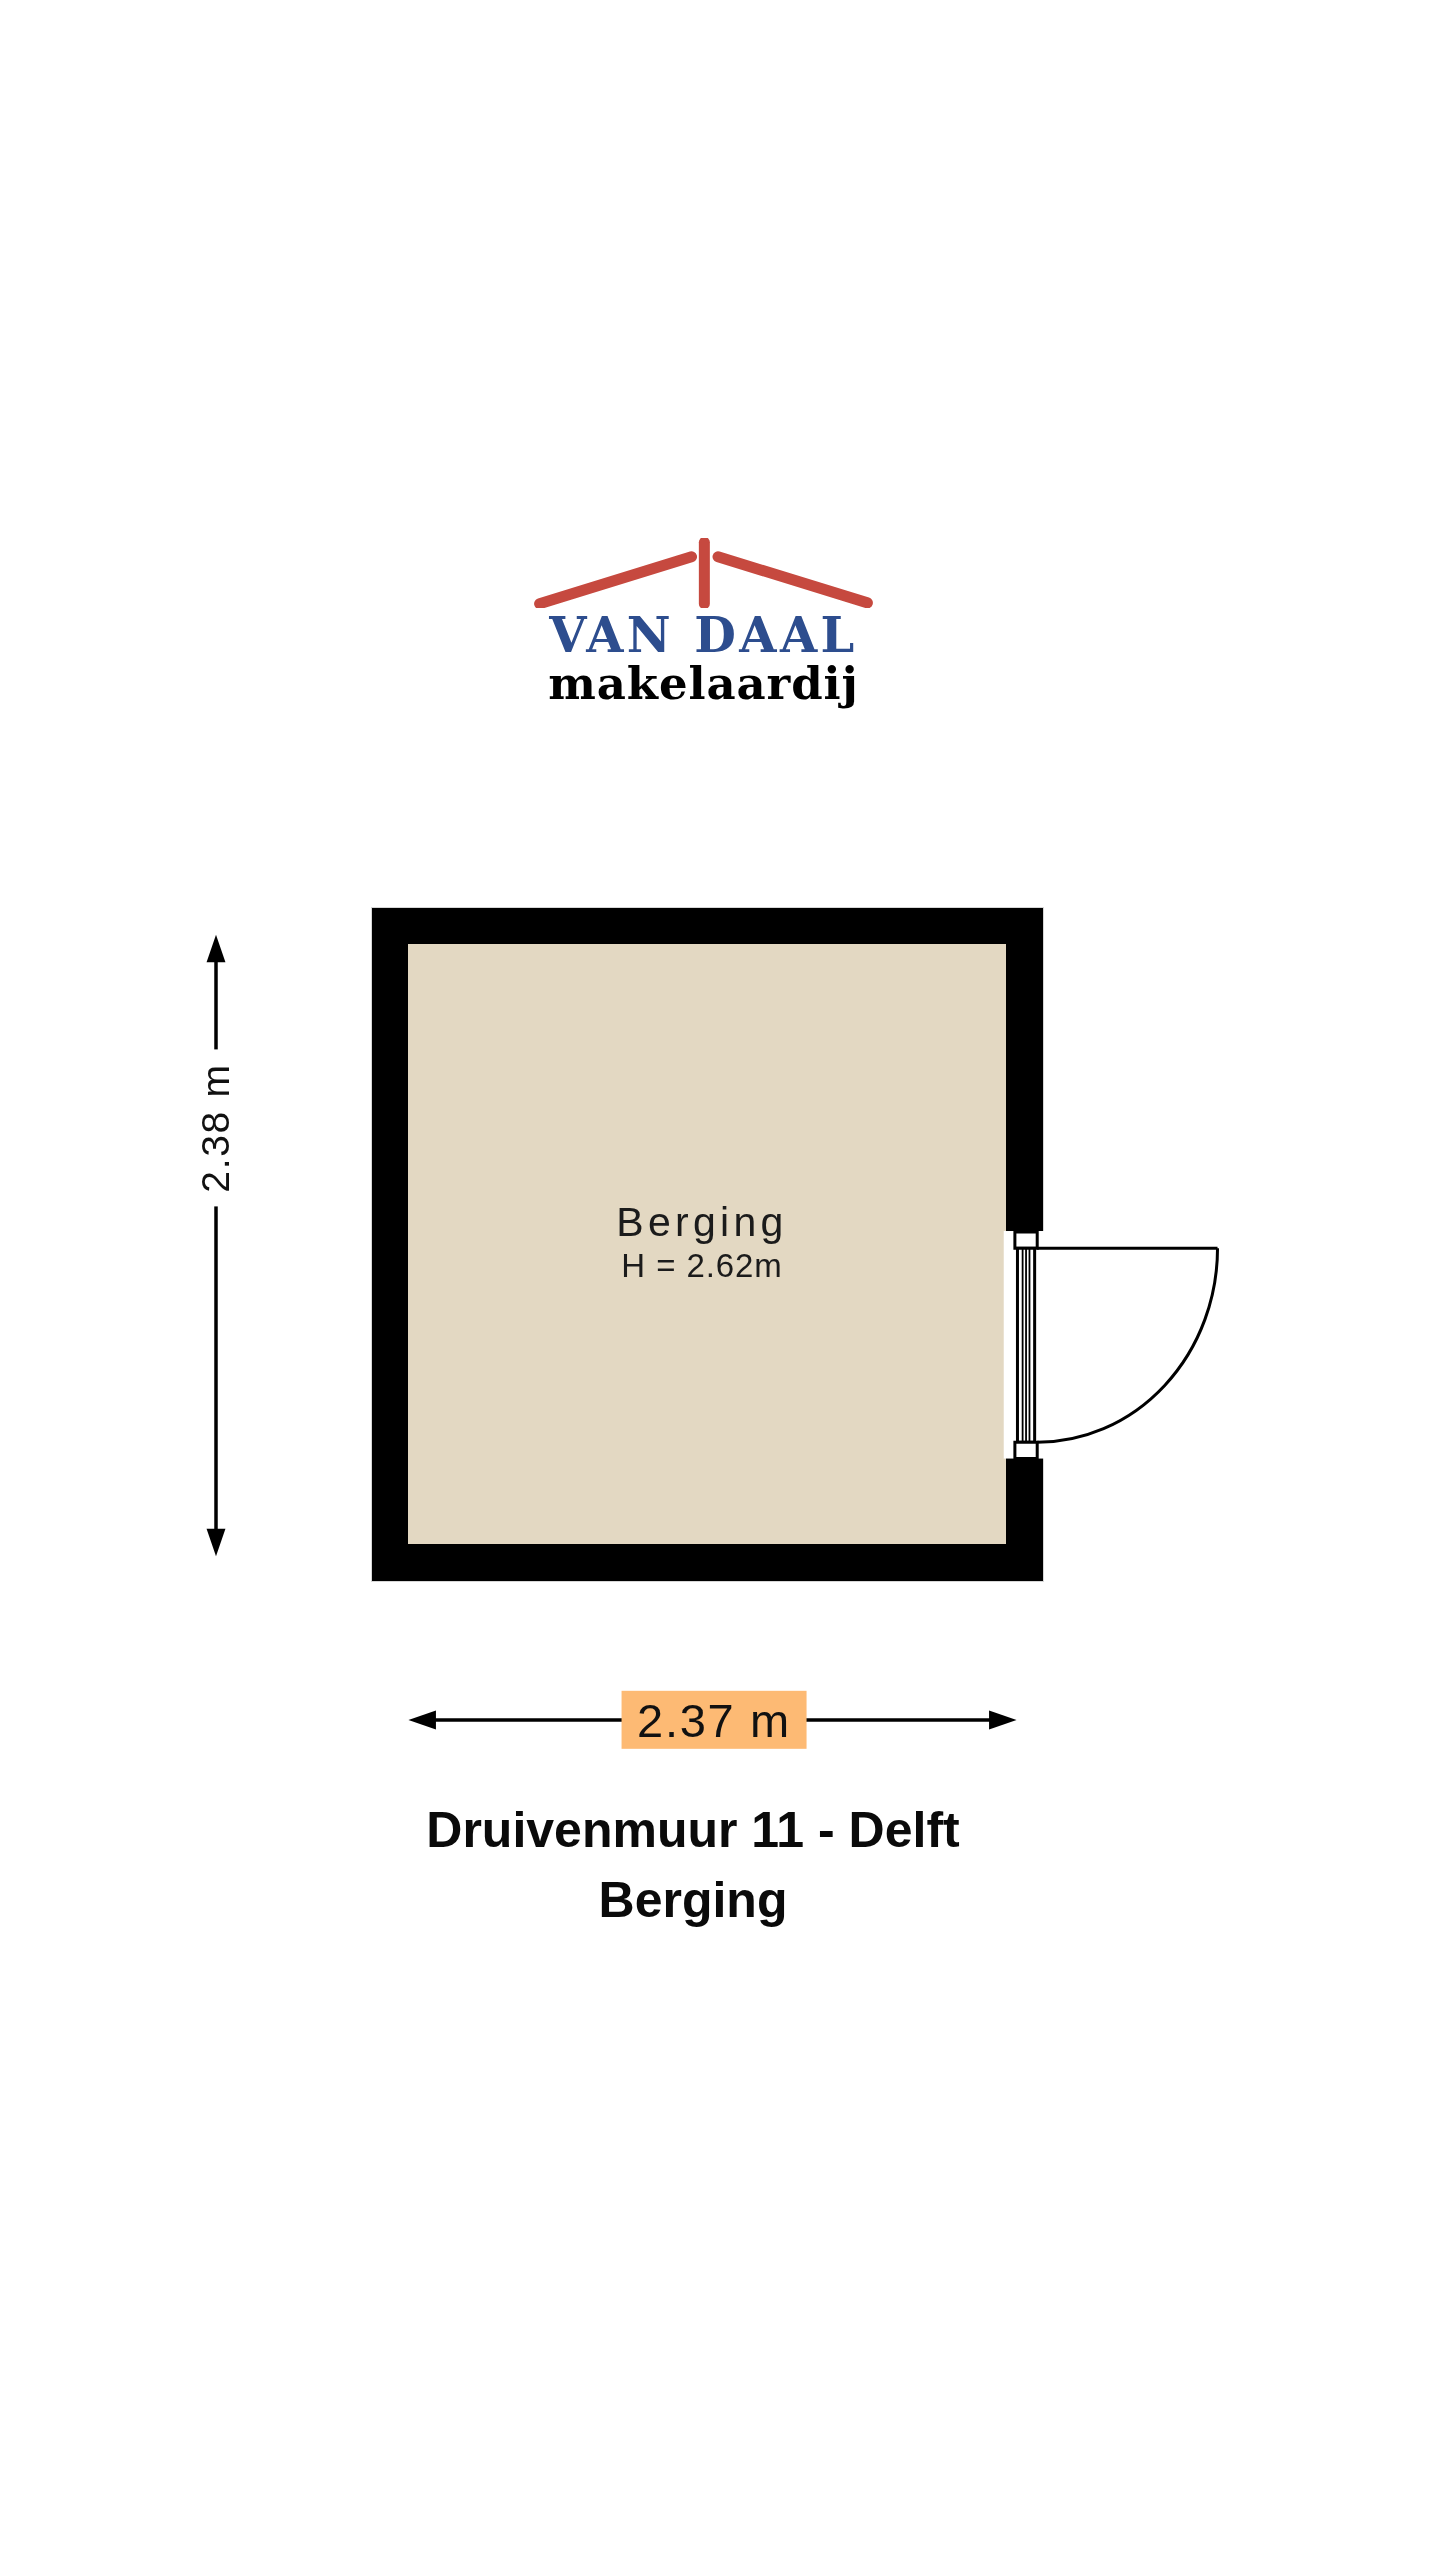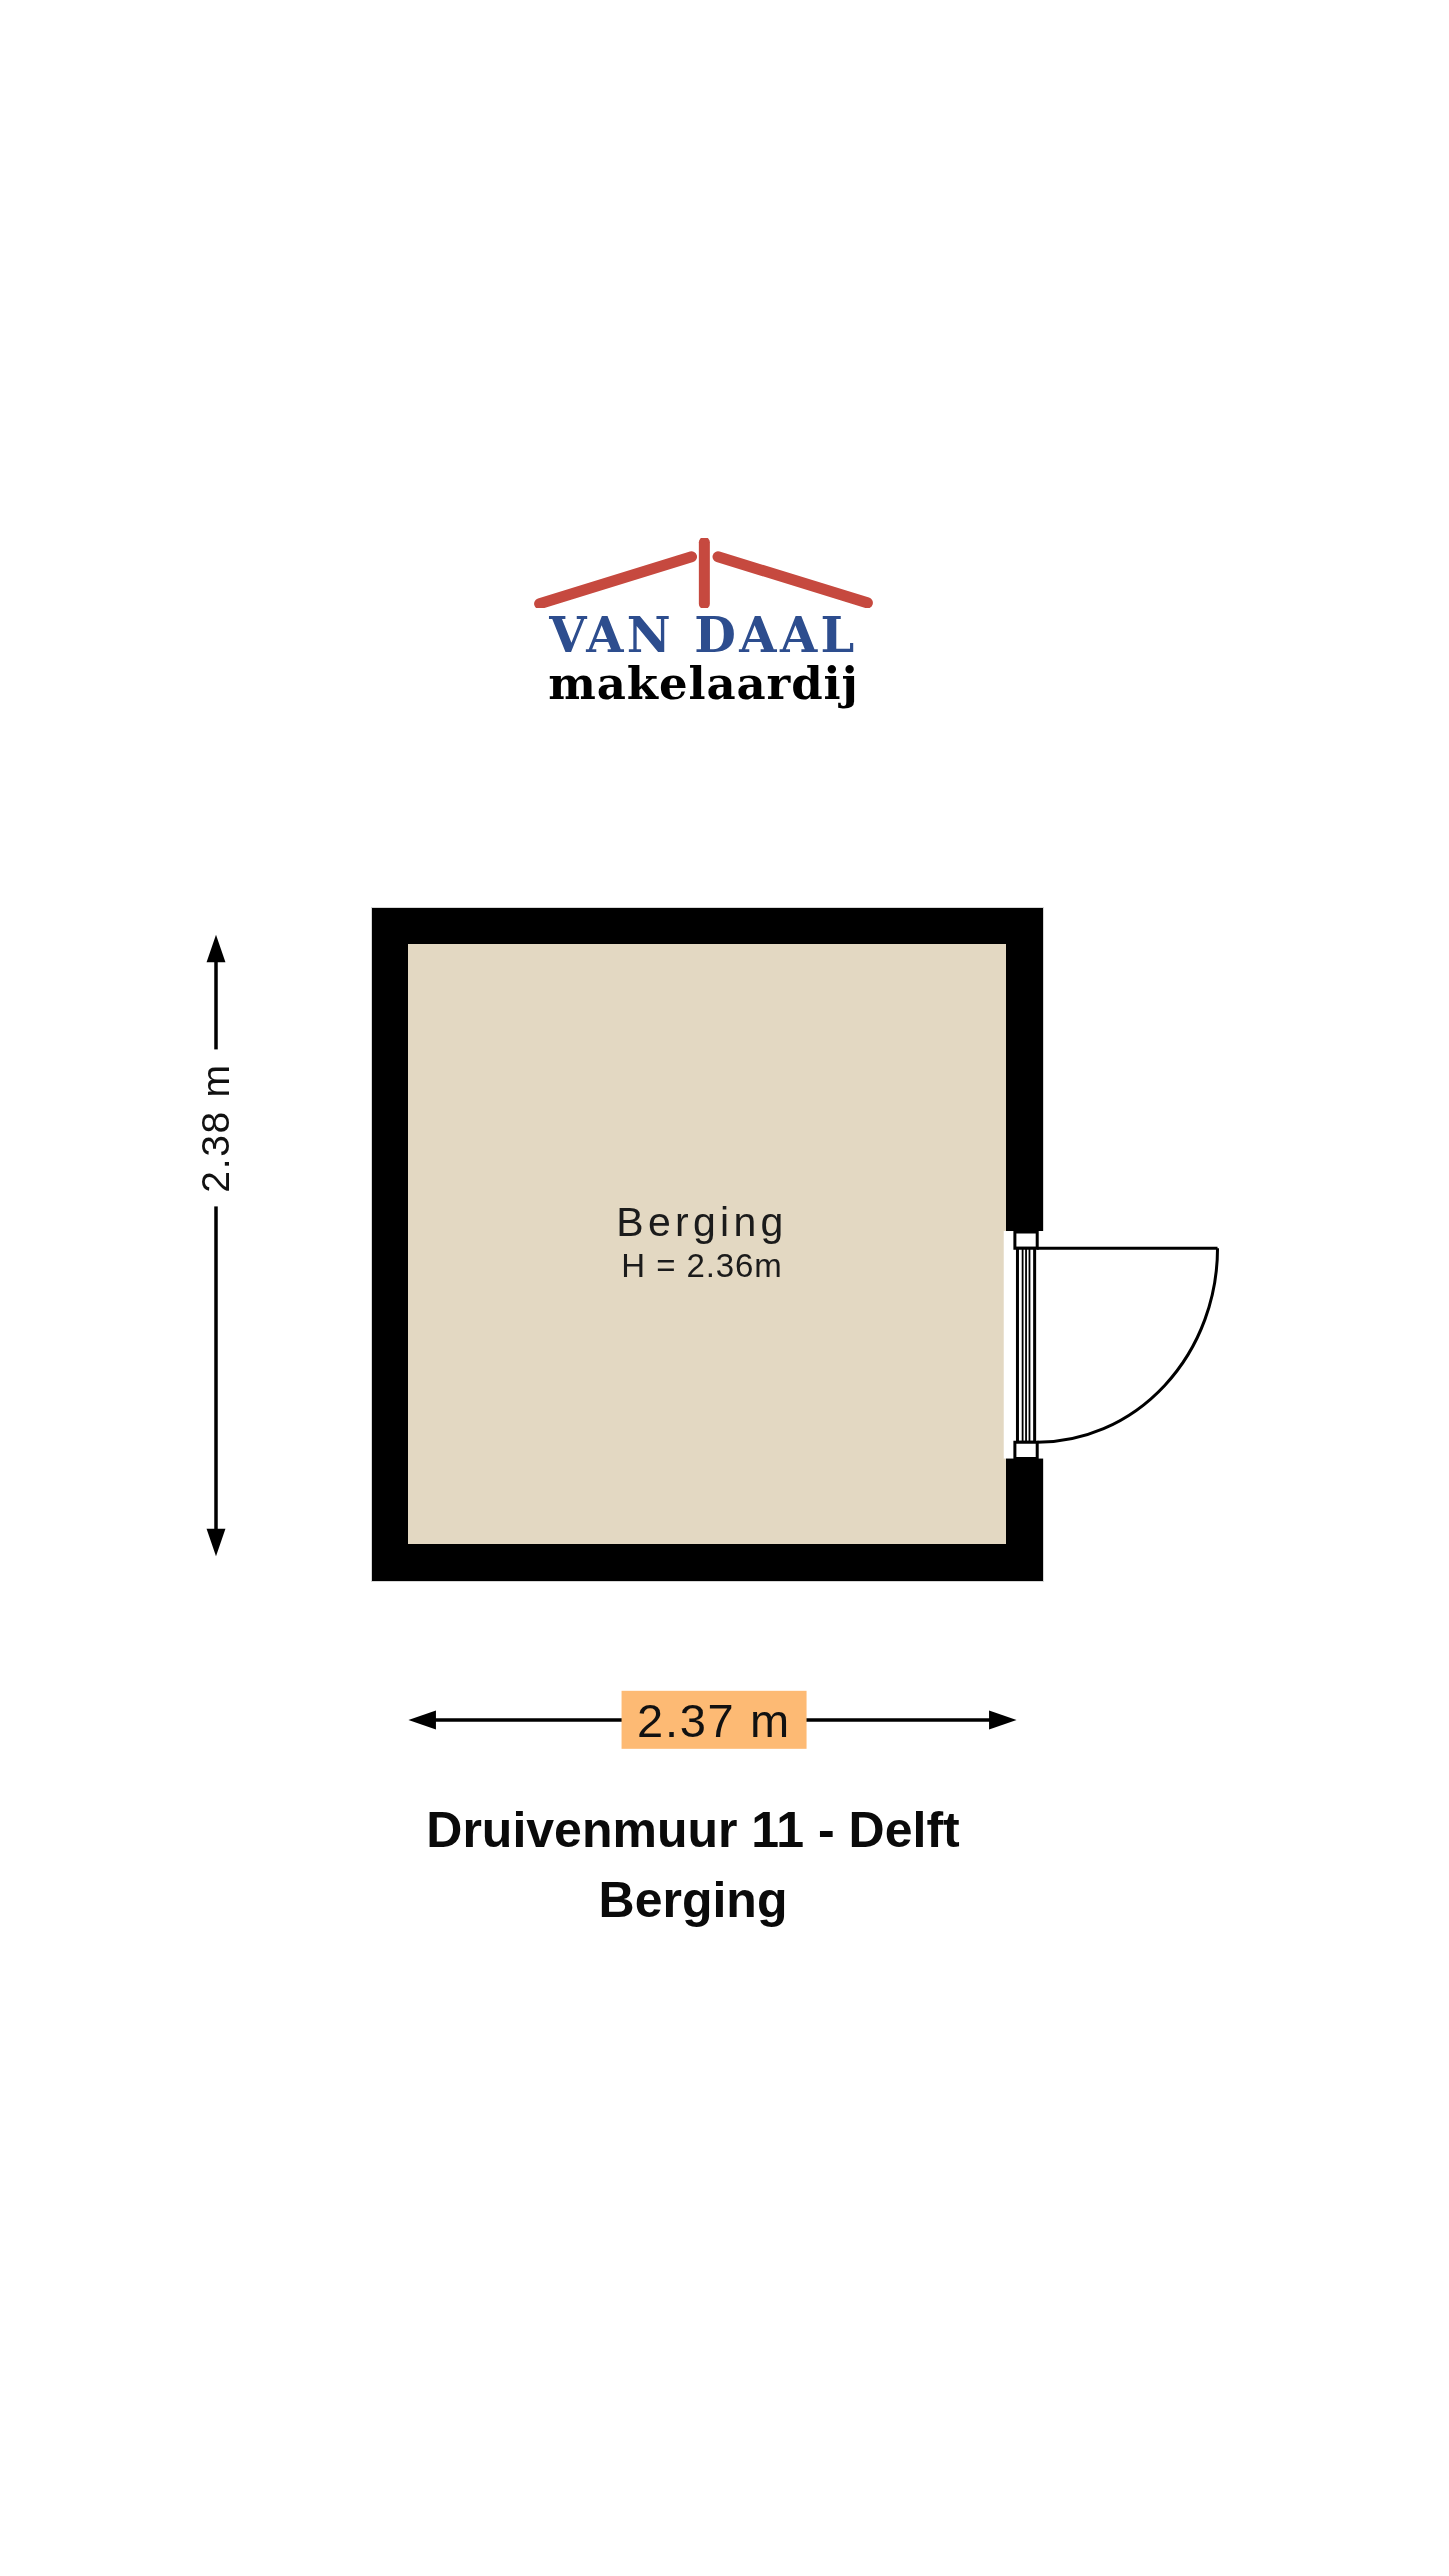--- a/index.html
+++ b/index.html
@@ -139,21 +139,21 @@
     <line x1="31" y1="34" x2="31" y2="260" stroke="#000000" stroke-width="1.8"></line>
     <line x1="35" y1="34" x2="35" y2="260" stroke="#000000" stroke-width="1.8"></line>
     <line x1="39" y1="34" x2="39" y2="260" stroke="#000000" stroke-width="1.8"></line>
     <rect x="22" y="260" width="26" height="19" fill="#ffffff" stroke="#000000" stroke-width="3"></rect>
     <line x1="48" y1="34" x2="258" y2="34" stroke="#000000" stroke-width="3"></line>
     <path d="M 258 34 A 210 226 0 0 1 48 260" fill="none" stroke="#000000" stroke-width="3"></path>
   </svg>
 
   <div class="room-label">
     <div class="room-name">Berging</div>
-    <div class="room-height">H = 2.36m</div>
+    <div class="room-height">H = 2.62m</div>
   </div>
 
   <svg class="vdim" viewBox="0 0 44 728" aria-hidden="true">
     <line x1="22" y1="28" x2="22" y2="700" stroke="#000000" stroke-width="3.5"></line>
     <polygon points="22,2 11,34 33,34" fill="#000000"></polygon>
     <polygon points="22,726 11,694 33,694" fill="#000000"></polygon>
   </svg>
   <div class="vdim-label">2.38 m</div>
 
   <svg class="hdim" viewBox="0 0 716 44" aria-hidden="true">

